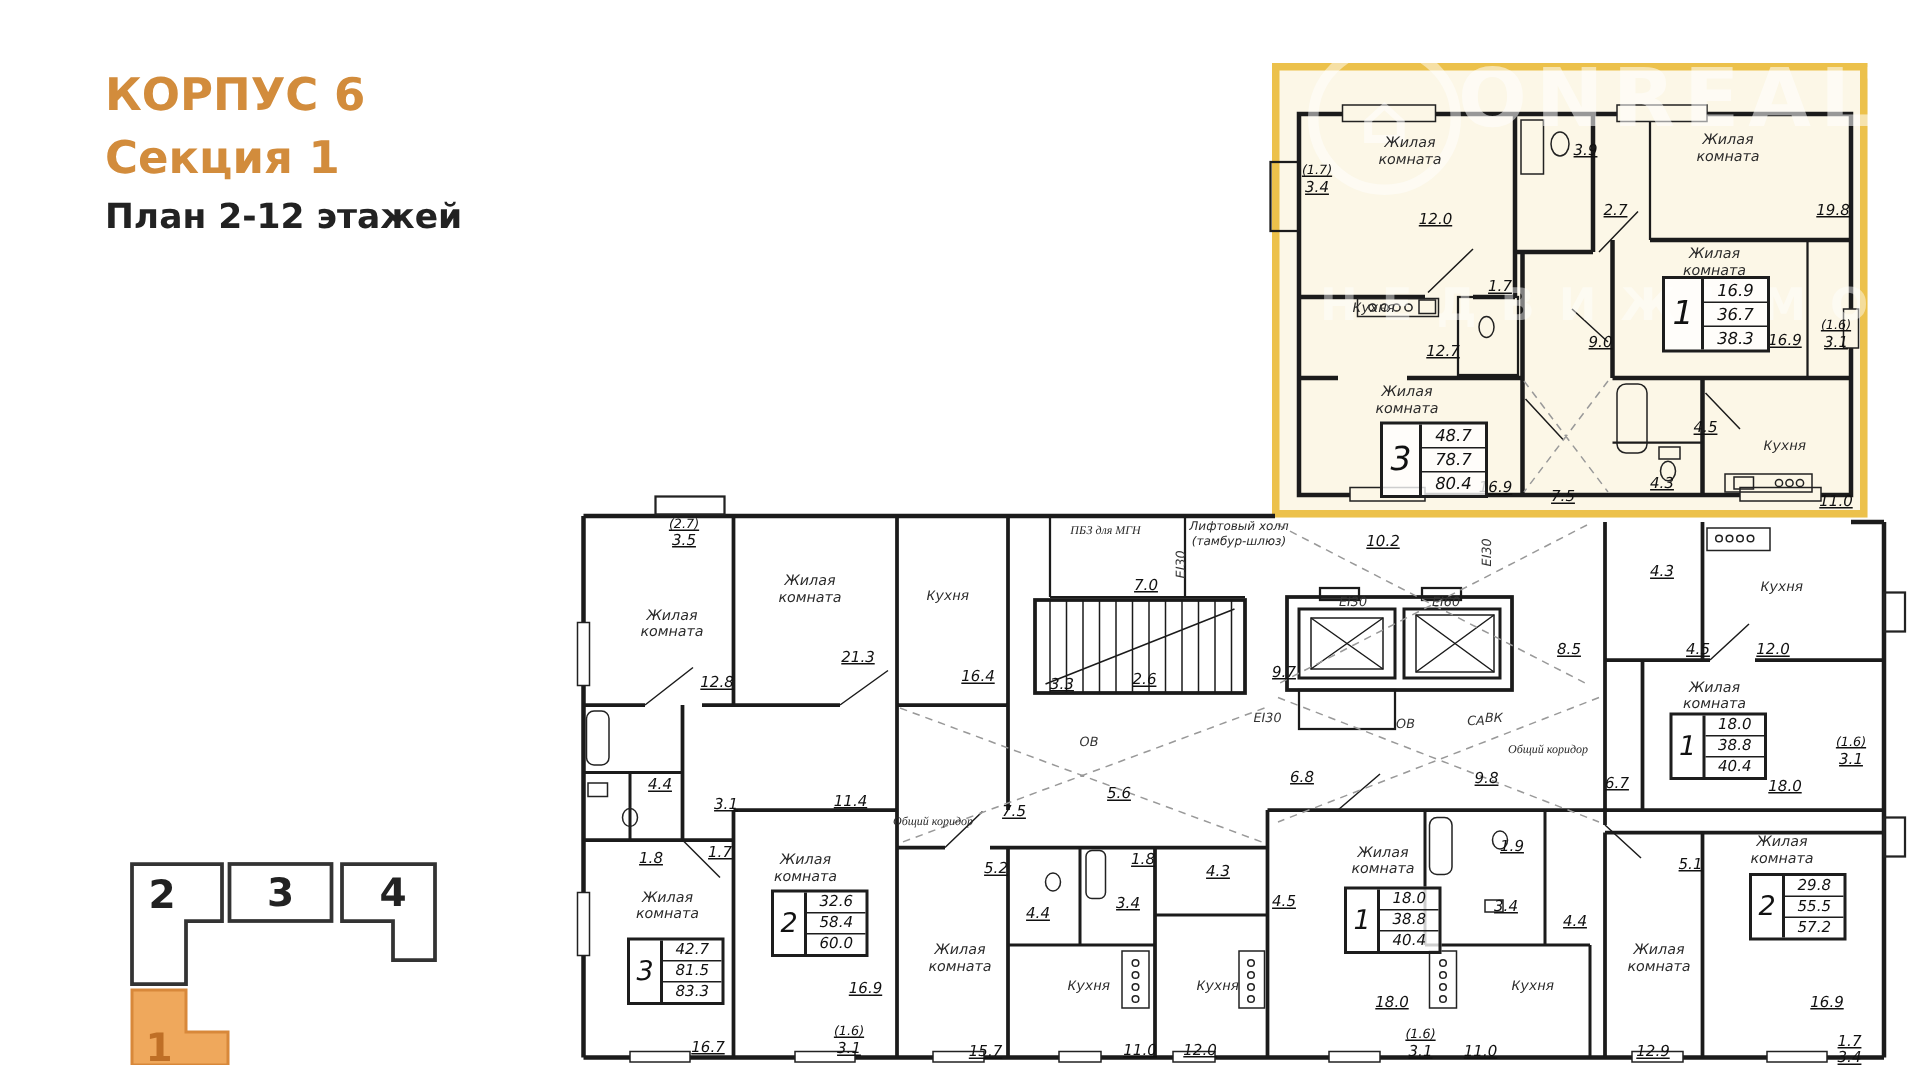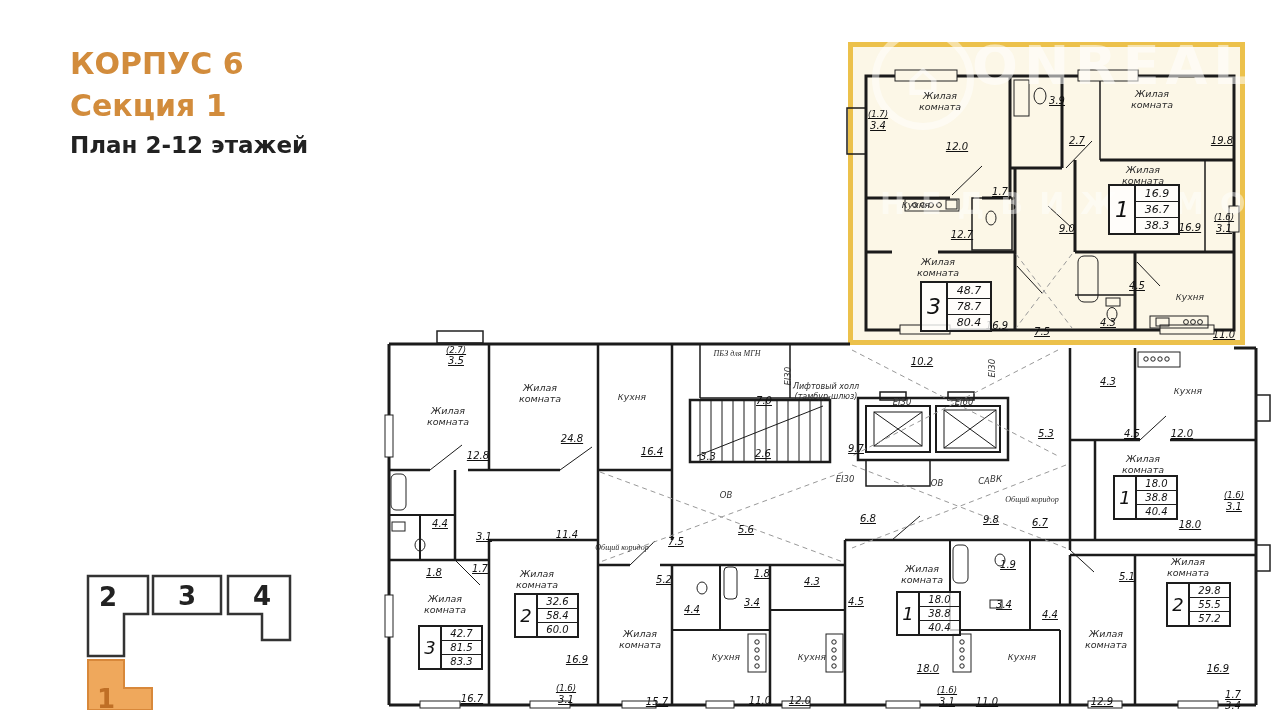--- a/index.html
+++ b/index.html
@@ -10,21 +10,21 @@
   .frag{position:absolute;left:848px;top:42px;width:397px;height:303px;box-sizing:border-box;
         border:5px solid #ecc14b;background:#fcf7e7;}
   .geo{position:absolute;left:0;top:0;pointer-events:none;}
   .dim{position:absolute;font-style:italic;font-size:10px;color:#111;text-decoration:underline;
        white-space:nowrap;transform:translateX(-50%);line-height:1;}
   .dim.sm{font-size:8.5px;}
   .room{position:absolute;font-style:italic;font-size:9.5px;color:#2a2a2a;text-align:center;
         transform:translateX(-50%);line-height:1.2;width:72px;}
   .room.nw{width:auto;white-space:nowrap;font-family:Liberation Mono, monospace;}
   .room.tiny{font-size:8px;width:56px;font-family:Liberation Serif, serif;}
-  .room.hall{font-size:8px;width:84px;margin-top:36px;}
+  .room.hall{font-size:8px;width:84px;}
   .eng{position:absolute;font-style:italic;font-size:8.5px;color:#333;transform:translateX(-50%);
        white-space:nowrap;line-height:1;}
   .eng.rot{transform:translateX(-50%) rotate(-90deg);}
   .apt{position:absolute;display:flex;border:2px solid #1d1d1d;background:rgba(255,255,255,.78);}
   .apt .r{display:flex;align-items:center;justify-content:center;font-style:italic;
           border-right:2px solid #1d1d1d;color:#111;}
   .apt .a div{font-style:italic;text-align:center;border-bottom:1.5px solid #1d1d1d;
           padding:1px 3px;color:#111;}
   .apt .a div:last-child{border-bottom:none;}
   .apt.big .r{width:24px;font-size:22px;}
@@ -238,42 +238,42 @@
 <span class="eng rot" style="left:992px;top:364px">EI30</span>
 <span class="eng" style="left:845px;top:475px">EI30</span>
 <span class="eng" style="left:726px;top:491px">ОВ</span>
 <span class="eng" style="left:937px;top:479px">ОВ</span>
 <span class="eng" style="left:984px;top:477px">СА</span>
 <span class="eng" style="left:996px;top:475px">ВК</span>
 
 <span class="dim sm" style="left:456px;top:346px">(2.7)</span>
 <span class="dim" style="left:456px;top:356px">3.5</span>
 <span class="dim" style="left:478px;top:451px">12.8</span>
-<span class="dim" style="left:572px;top:434px">24.8</span>
+<span class="dim" style="left:572px;top:434px">21.3</span>
 <span class="dim" style="left:652px;top:447px">16.4</span>
 <span class="dim" style="left:440px;top:519px">4.4</span>
 <span class="dim" style="left:434px;top:568px">1.8</span>
 <span class="dim" style="left:480px;top:564px">1.7</span>
 <span class="dim" style="left:484px;top:532px">3.1</span>
 <span class="dim" style="left:567px;top:530px">11.4</span>
 <span class="dim" style="left:472px;top:694px">16.7</span>
 <span class="dim" style="left:577px;top:655px">16.9</span>
 <span class="dim sm" style="left:566px;top:684px">(1.6)</span>
 <span class="dim" style="left:566px;top:695px">3.1</span>
 <span class="dim" style="left:708px;top:452px">3.3</span>
 <span class="dim" style="left:763px;top:449px">2.6</span>
-<span class="dim" style="left:764px;top:396px">7.0</span>
+<span class="dim" style="left:764px;top:386px">7.0</span>
 <span class="dim" style="left:922px;top:357px">10.2</span>
 <span class="dim" style="left:856px;top:444px">9.7</span>
-<span class="dim" style="left:1046px;top:429px">5.3</span>
+<span class="dim" style="left:1046px;top:429px">8.5</span>
 <span class="dim" style="left:676px;top:537px">7.5</span>
 <span class="dim" style="left:746px;top:525px">5.6</span>
 <span class="dim" style="left:868px;top:514px">6.8</span>
 <span class="dim" style="left:991px;top:515px">9.8</span>
-<span class="dim" style="left:1040px;top:518px">6.7</span>
+<span class="dim" style="left:1078px;top:518px">6.7</span>
 <span class="dim" style="left:664px;top:575px">5.2</span>
 <span class="dim" style="left:692px;top:605px">4.4</span>
 <span class="dim" style="left:657px;top:697px">15.7</span>
 <span class="dim" style="left:762px;top:569px">1.8</span>
 <span class="dim" style="left:752px;top:598px">3.4</span>
 <span class="dim" style="left:812px;top:577px">4.3</span>
 <span class="dim" style="left:760px;top:696px">11.0</span>
 <span class="dim" style="left:800px;top:696px">12.0</span>
 <span class="dim" style="left:1008px;top:560px">1.9</span>
 <span class="dim" style="left:1004px;top:600px">3.4</span>

